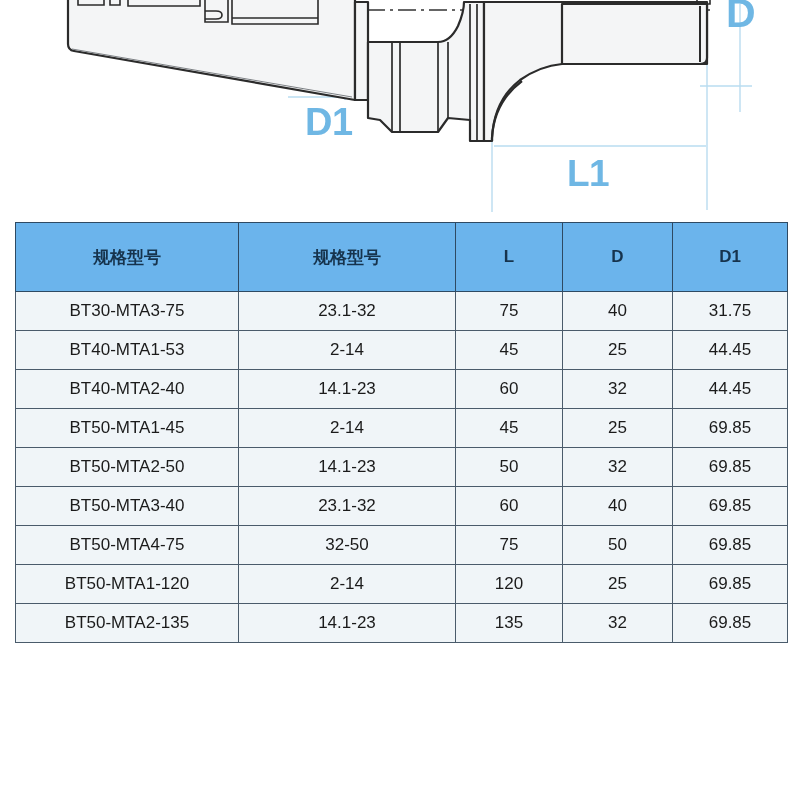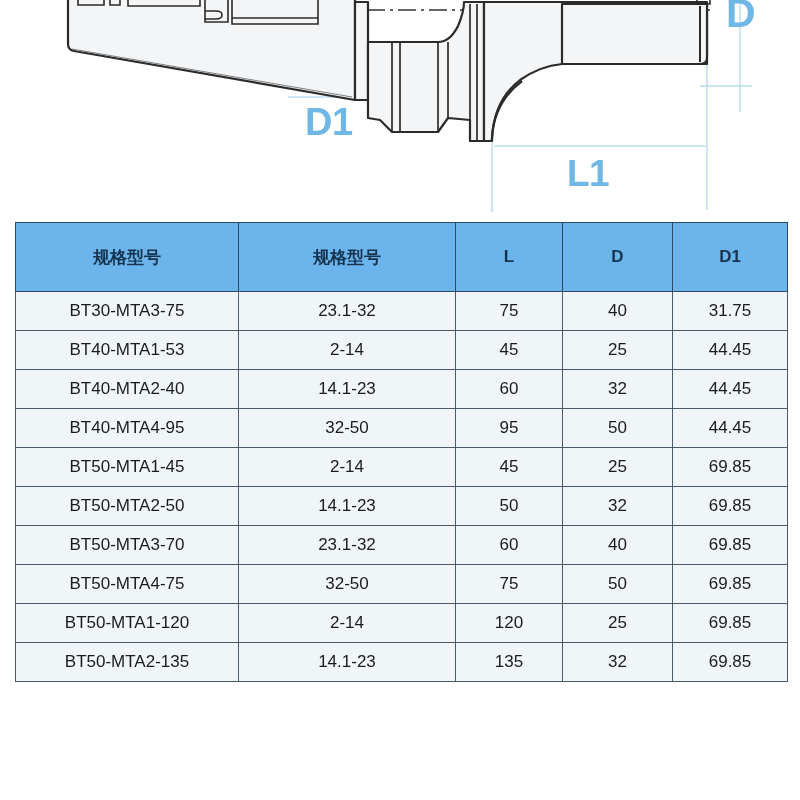--- a/index.html
+++ b/index.html
@@ -193,42 +193,35 @@
             <td>44.45</td>
           </tr>
           <tr>
             <td>BT40-MTA2-40</td>
             <td>14.1-23</td>
             <td>60</td>
             <td>32</td>
             <td>44.45</td>
           </tr>
           <tr>
-            <td>BT40-MTA4-95</td>
-            <td>32-50</td>
-            <td>95</td>
-            <td>50</td>
-            <td>44.45</td>
-          </tr>
-          <tr>
             <td>BT50-MTA1-45</td>
             <td>2-14</td>
             <td>45</td>
             <td>25</td>
             <td>69.85</td>
           </tr>
           <tr>
             <td>BT50-MTA2-50</td>
             <td>14.1-23</td>
             <td>50</td>
             <td>32</td>
             <td>69.85</td>
           </tr>
           <tr>
-            <td>BT50-MTA3-70</td>
+            <td>BT50-MTA3-40</td>
             <td>23.1-32</td>
             <td>60</td>
             <td>40</td>
             <td>69.85</td>
           </tr>
           <tr>
             <td>BT50-MTA4-75</td>
             <td>32-50</td>
             <td>75</td>
             <td>50</td>

